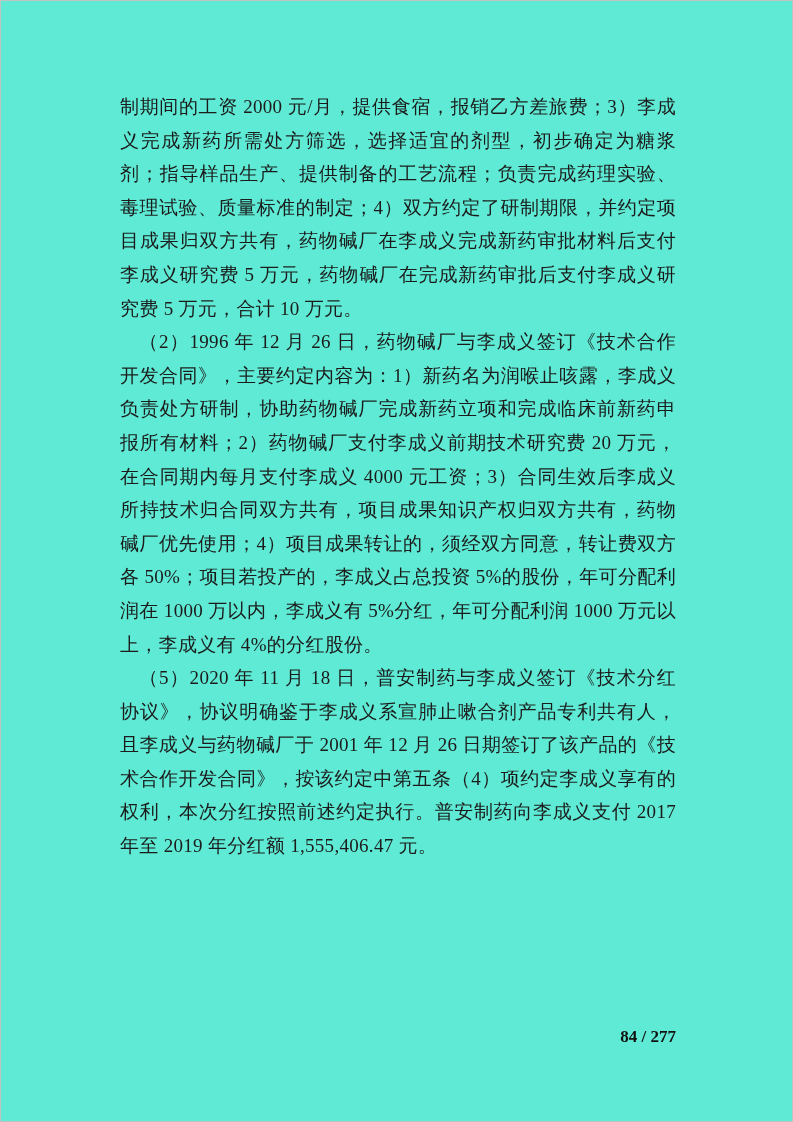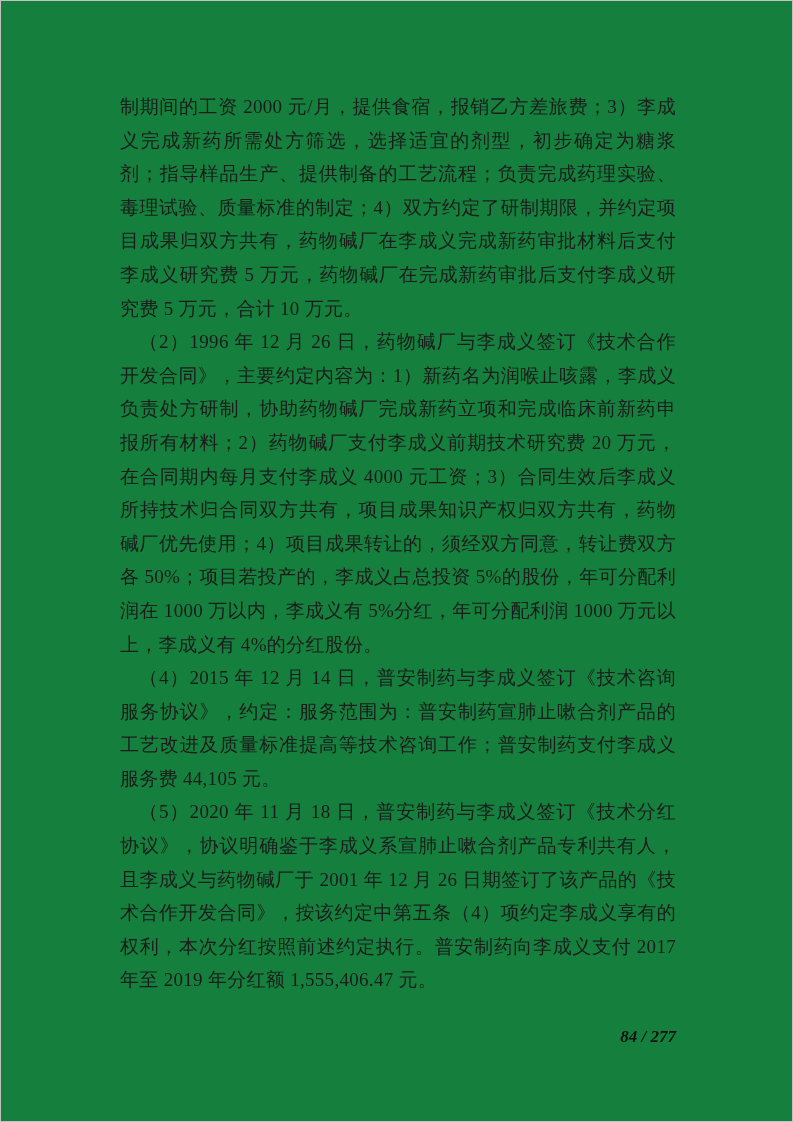--- a/index.html
+++ b/index.html
@@ -4,21 +4,21 @@
 <style>
   html, body {
     margin: 0;
     padding: 0;
     background: #ffffff;
   }
   .page {
     position: relative;
     width: 793px;
     height: 1122px;
-    background: #15803d;
+    background: #5eead4;
     border: 1px solid #c2c2c2;
     box-sizing: border-box;
     overflow: hidden;
     font-family: "Liberation Serif", "DejaVu Serif", serif;
     color: #1b1b1b;
   }
   .content {
     position: absolute;
     left: 119px;
     top: 89px;
@@ -36,28 +36,26 @@
   .p-cont   { text-indent: 0; }
   .p-num    { text-indent: 1em; }
   .footer-pagenum {
     position: absolute;
     top: 1026px;
     right: 116px;
     font-size: 17px;
     font-weight: bold;
     font-family: "Liberation Serif", "DejaVu Serif", serif;
     color: #111111;
-    font-style: italic;
   }
 </style>
 </head>
 <body>
 
 <div class="page">
   <div class="content">
     <p class="p-cont">制期间的工资 2000 元/月，提供食宿，报销乙方差旅费；3）李成义完成新药所需处方筛选，选择适宜的剂型，初步确定为糖浆剂；指导样品生产、提供制备的工艺流程；负责完成药理实验、毒理试验、质量标准的制定；4）双方约定了研制期限，并约定项目成果归双方共有，药物碱厂在李成义完成新药审批材料后支付李成义研究费 5 万元，药物碱厂在完成新药审批后支付李成义研究费 5 万元，合计 10 万元。</p>
     <p class="p-num">（2）1996 年 12 月 26 日，药物碱厂与李成义签订《技术合作开发合同》，主要约定内容为：1）新药名为润喉止咳露，李成义负责处方研制，协助药物碱厂完成新药立项和完成临床前新药申报所有材料；2）药物碱厂支付李成义前期技术研究费 20 万元，在合同期内每月支付李成义 4000 元工资；3）合同生效后李成义所持技术归合同双方共有，项目成果知识产权归双方共有，药物碱厂优先使用；4）项目成果转让的，须经双方同意，转让费双方各 50%；项目若投产的，李成义占总投资 5%的股份，年可分配利润在 1000 万以内，李成义有 5%分红，年可分配利润 1000 万元以上，李成义有 4%的分红股份。</p>
-    <p class="p-num">（4）2015 年 12 月 14 日，普安制药与李成义签订《技术咨询服务协议》，约定：服务范围为：普安制药宣肺止嗽合剂产品的工艺改进及质量标准提高等技术咨询工作；普安制药支付李成义服务费 44,105 元。</p>
     <p class="p-num">（5）2020 年 11 月 18 日，普安制药与李成义签订《技术分红协议》，协议明确鉴于李成义系宣肺止嗽合剂产品专利共有人，且李成义与药物碱厂于 2001 年 12 月 26 日期签订了该产品的《技术合作开发合同》，按该约定中第五条（4）项约定李成义享有的权利，本次分红按照前述约定执行。普安制药向李成义支付 2017 年至 2019 年分红额 1,555,406.47 元。</p>
 
   </div>
   <div class="footer-pagenum">84 / 277</div>
 </div>
 
 </body></html>

